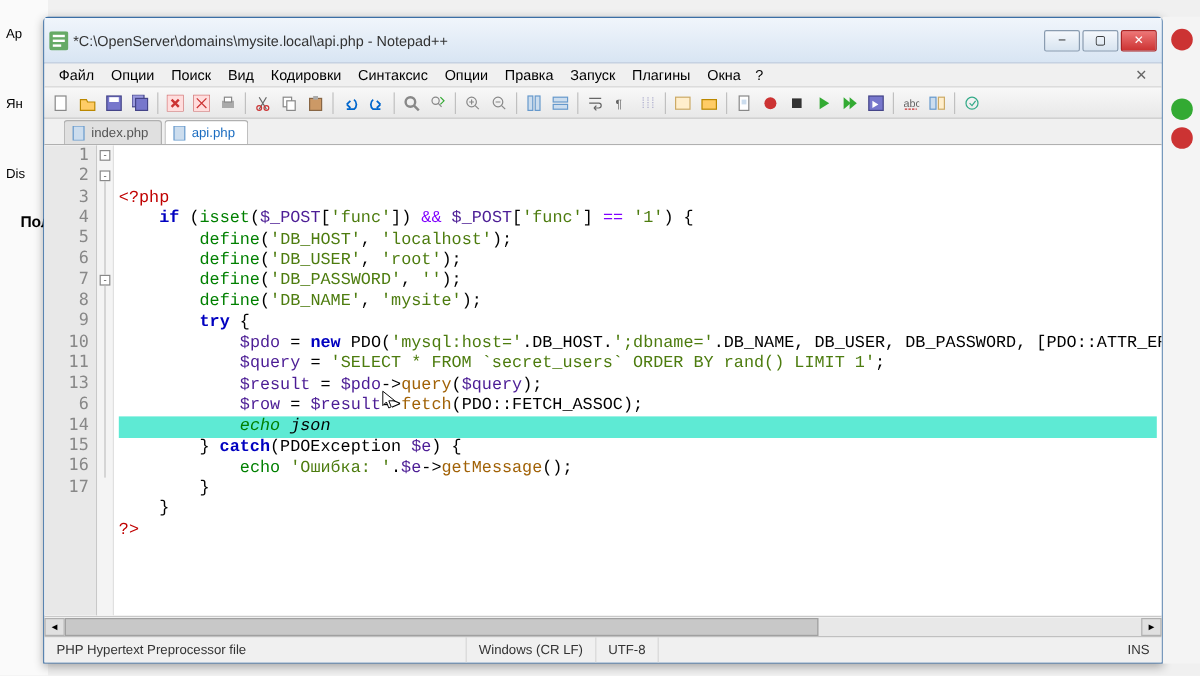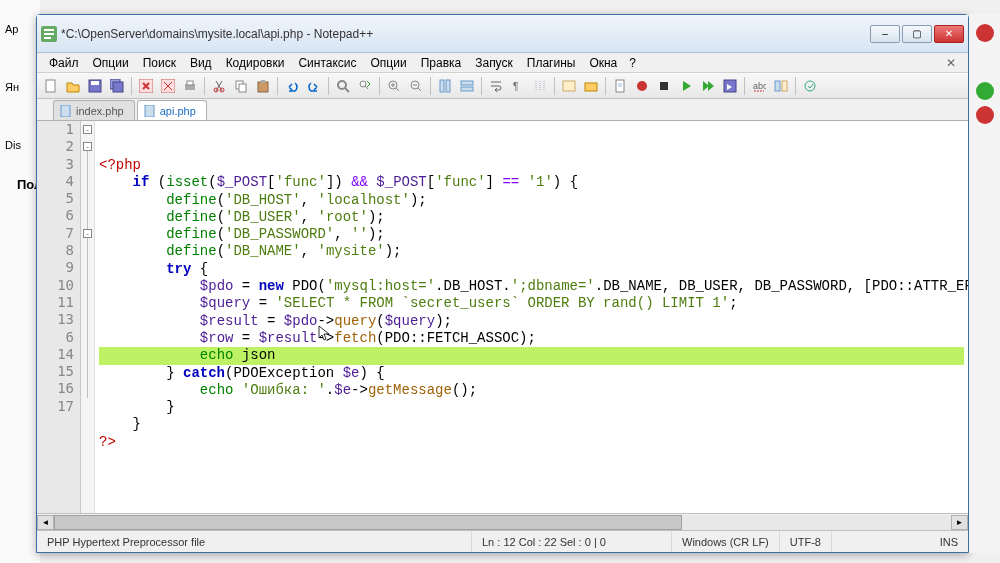--- a/index.html
+++ b/index.html
@@ -25,21 +25,21 @@
 .tab { height:20px; padding:0 10px 0 6px; background:#e0e0e0; border:1px solid #b0b0b0; border-bottom:none; border-radius:3px 3px 0 0; display:flex; align-items:center; gap:4px; font-size:11px; margin-right:2px; cursor:pointer; color:#555; }
 .tab.active { background:#fff; color:#1a6cc0; }
 .tab .tabicon { width:12px; height:12px; }
 .editor-area { flex:1; display:flex; background:#fff; overflow:hidden; position:relative; }
 .gutter { width:44px; background:#e8e8e8; border-right:1px solid #c8c8c8; text-align:right; padding:0 6px; font-family:Consolas,monospace; font-size:14px; color:#888; line-height:17.3px; }
 .foldcol { width:14px; background:#f4f4f4; border-right:1px solid #e0e0e0; position:relative; }
 .foldbox { position:absolute; left:2px; width:9px; height:9px; border:1px solid #888; background:#fff; font-size:8px; line-height:7px; text-align:center; color:#555; cursor:pointer; }
 .foldline { position:absolute; left:6px; width:1px; background:#c0c0c0; }
 .code { flex:1; font-family:Consolas,"Courier New",monospace; font-size:14px; line-height:17.3px; white-space:pre; padding:0 4px; position:relative; overflow:hidden;margin-top:36px; }
 .code .line { height:17.3px; }
-.hl-line { background:#bef264; }
+.hl-line { background:#5eead4;font-style:italic; }
 .kw { color:#0000c0; font-weight:bold; }
 .kw2 { color:#008000; }
 .var { color:#4c1d95; }
 .str { color:#4d7c0f; }
 .func { color:#a16207; }
 .op { color:#8000ff; }
 .tag { color:#c00000; }
 .hscroll { height:17px; background:#f0f0f0; border-top:1px solid #c0c0c0; display:flex; align-items:center; }
 .hscroll .track { flex:1; height:15px; background:#e8e8e8; position:relative; margin:0 17px; }
 .hscroll .thumb { position:absolute; left:0; top:0; height:15px; width:70%; background:#c8c8c8; border:1px solid #a0a0a0; }
@@ -359,22 +359,21 @@
 
   <div class="hscroll">
     <div class="arr" style="left:0">◄</div>
     <div class="track">
       <div class="thumb"></div>
     </div>
     <div class="arr" style="right:0">►</div>
   </div>
 
   <div class="statusbar">
-    <div class="cell" style="width:435px">PHP Hypertext Preprocessor file</div>
-    <div class="cell" style="width:200px">Ln : 12    Col : 22    Sel : 0 | 0</div>
+    <div class="cell" style="width:352px">PHP Hypertext Preprocessor file</div>
     <div class="cell">Windows (CR LF)</div>
     <div class="cell">UTF-8</div>
     <div class="spacer"></div>
     <div class="cell" style="border-right:none">INS</div>
   </div>
 </div>
 
 <div class="right-strip">
   <div class="rb" style="background:#c33;margin-top:10px"></div>
   <div class="rb" style="background:#3a3;margin-top:40px"></div>

